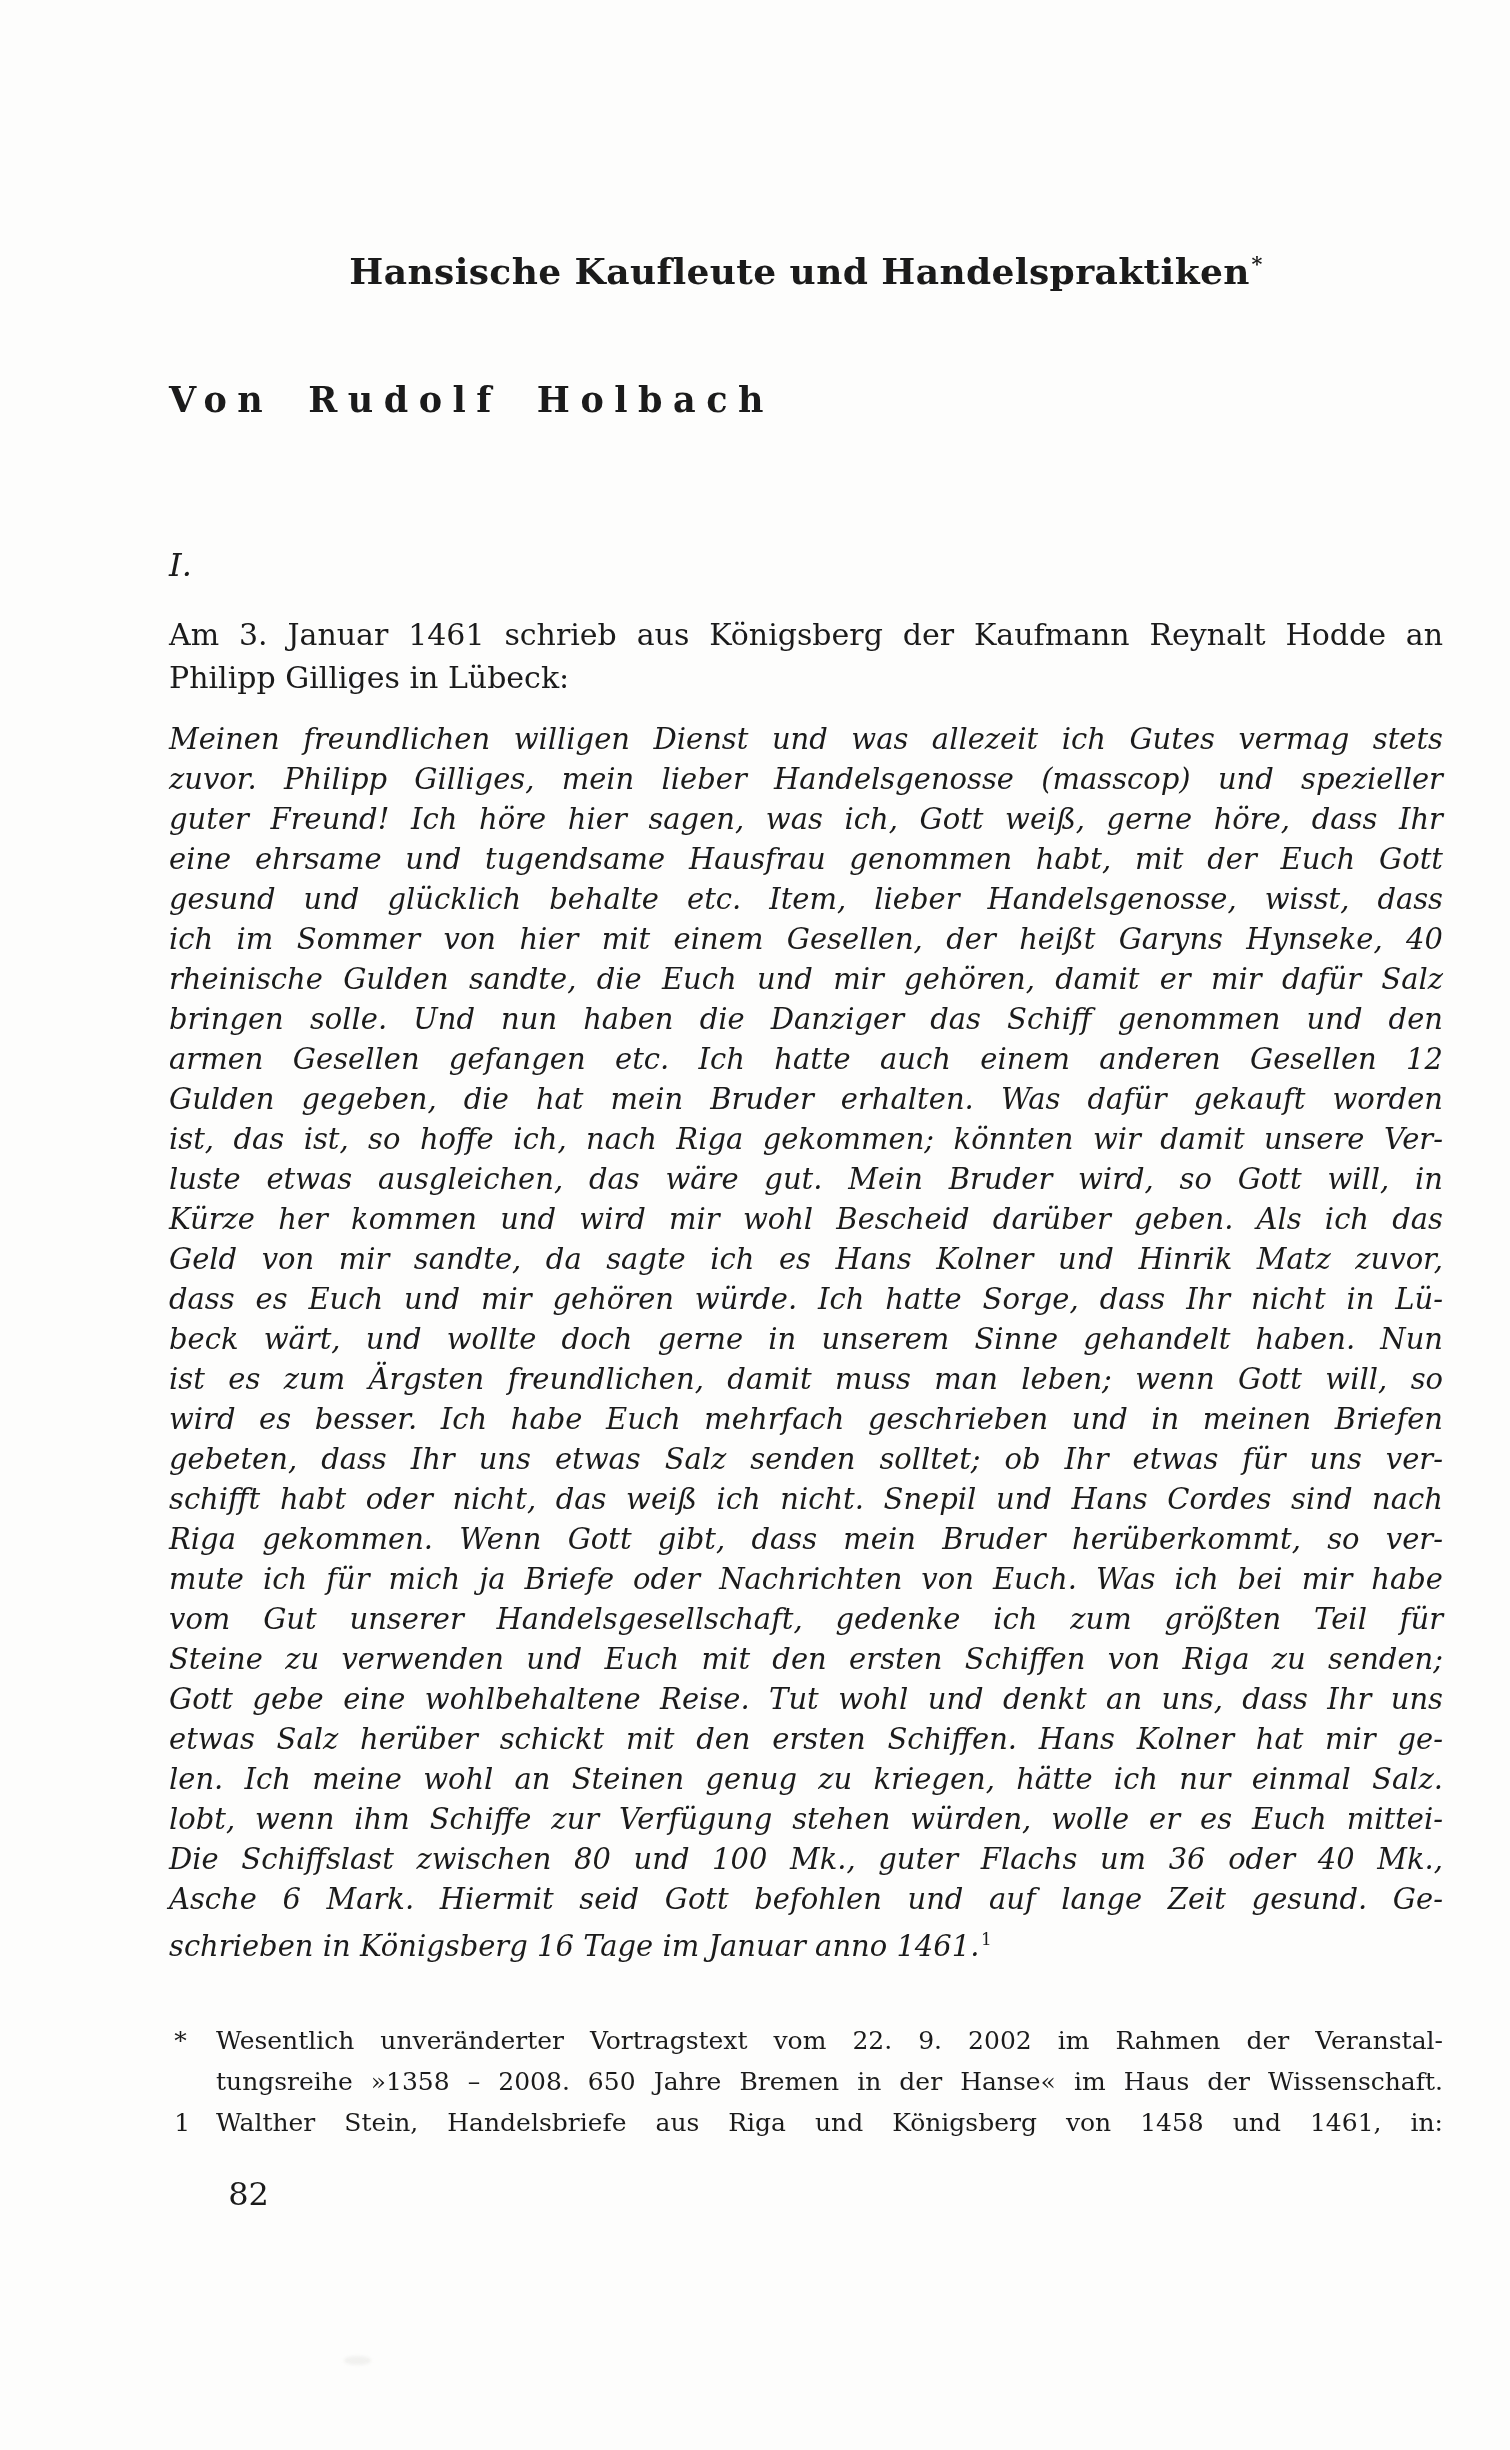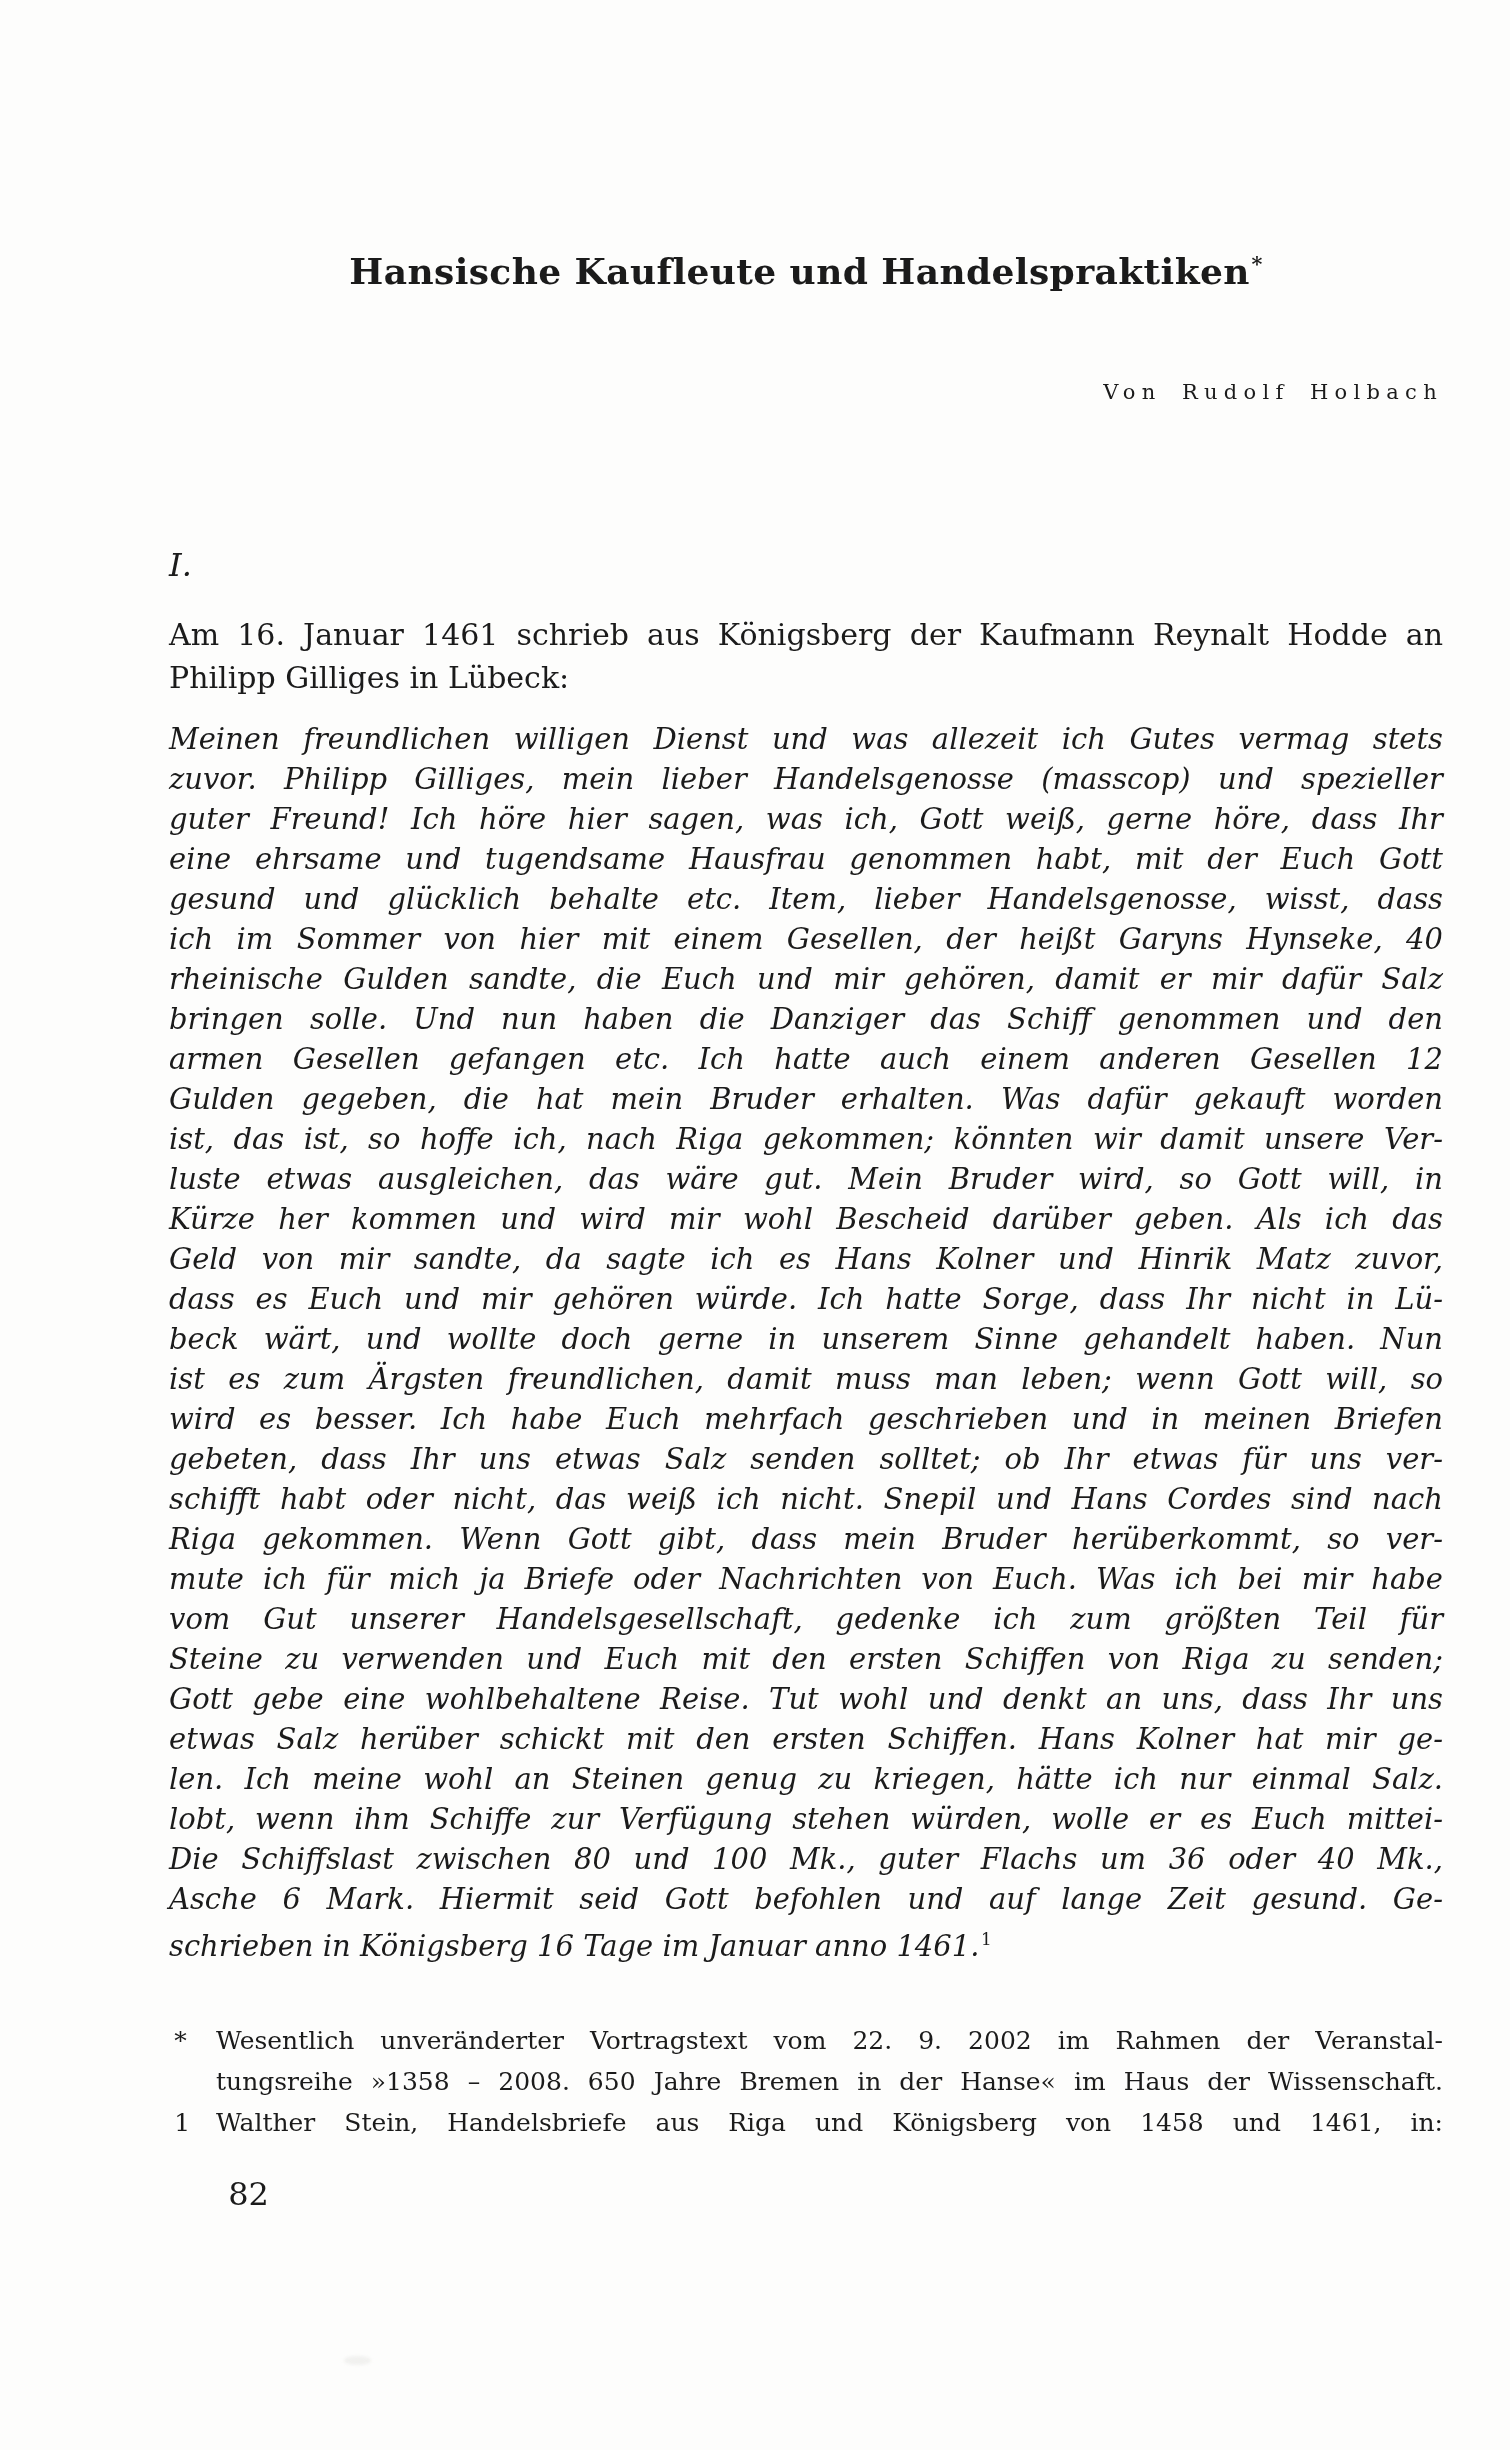--- a/index.html
+++ b/index.html
@@ -31,25 +31,26 @@
     letter-spacing: 0.4px;
     line-height: 1.1;
   }
   .title sup {
     font-size: 58%;
     vertical-align: super;
     padding-left: 1.5px;
   }
   .byline {
     top: 381px;
-    text-align: right;
-    font-size: 21px;
+    text-align: left;
+    font-size: 35px;
     letter-spacing: 0.30em;
     word-spacing: 0.35em;
     line-height: 1.1;
+    font-weight: bold;
   }
   .section-numeral {
     top: 548px;
     font-style: italic;
     font-size: 32px;
     line-height: 1.1;
   }
   .intro {
     top: 613px;
     font-size: 30px;
@@ -114,21 +115,21 @@
 
 <div class="page">
 
   <h1 class="title block"><span>Hansische Kaufleute und Handelspraktiken</span><sup>*</sup></h1>
 
   <div class="byline block">Von Rudolf Holbach</div>
 
   <div class="section-numeral block">I.</div>
 
   <div class="intro block">
-      <div class="tline">Am 16. Januar 1461 schrieb aus Königsberg der Kaufmann Reynalt Hodde an</div>
+      <div class="tline">Am 3. Januar 1461 schrieb aus Königsberg der Kaufmann Reynalt Hodde an</div>
       <div class="tline tline-last">Philipp Gilliges in Lübeck:</div>
     </div>
 
   <div class="letter block">
       <div class="tline">Meinen freundlichen willigen Dienst und was allezeit ich Gutes vermag stets</div>
       <div class="tline">zuvor. Philipp Gilliges, mein lieber Handelsgenosse (masscop) und spezieller</div>
       <div class="tline">guter Freund! Ich höre hier sagen, was ich, Gott weiß, gerne höre, dass Ihr</div>
       <div class="tline">eine ehrsame und tugendsame Hausfrau genommen habt, mit der Euch Gott</div>
       <div class="tline">gesund und glücklich behalte etc. Item, lieber Handelsgenosse, wisst, dass</div>
       <div class="tline">ich im Sommer von hier mit einem Gesellen, der heißt Garyns Hynseke, 40</div>

